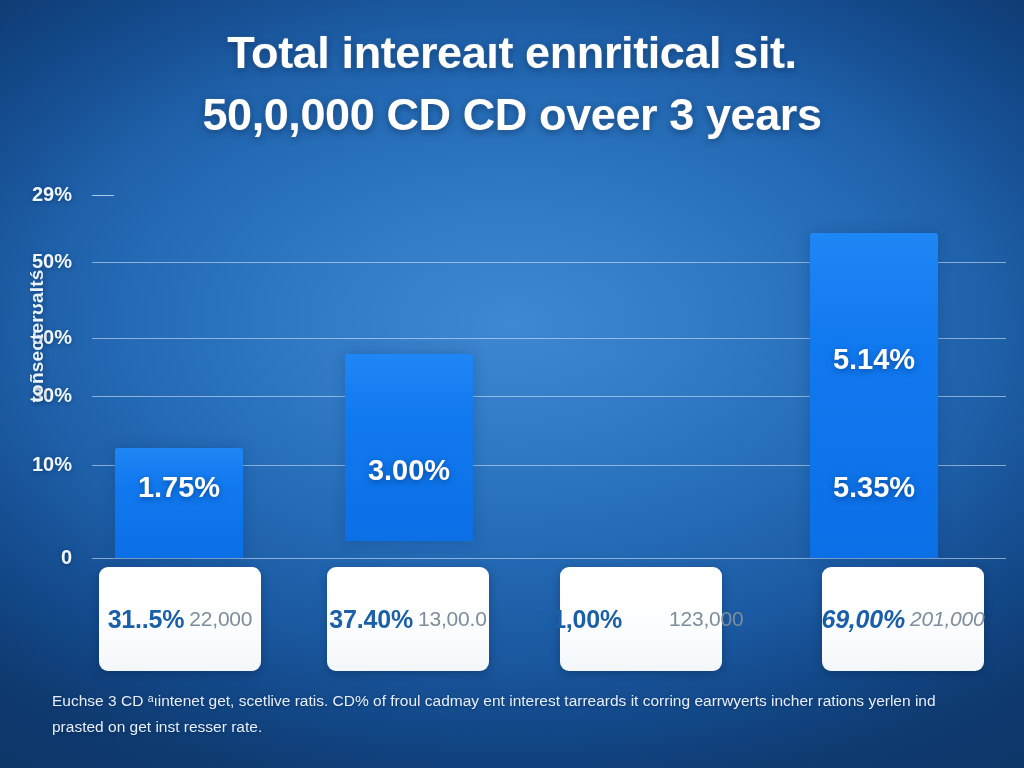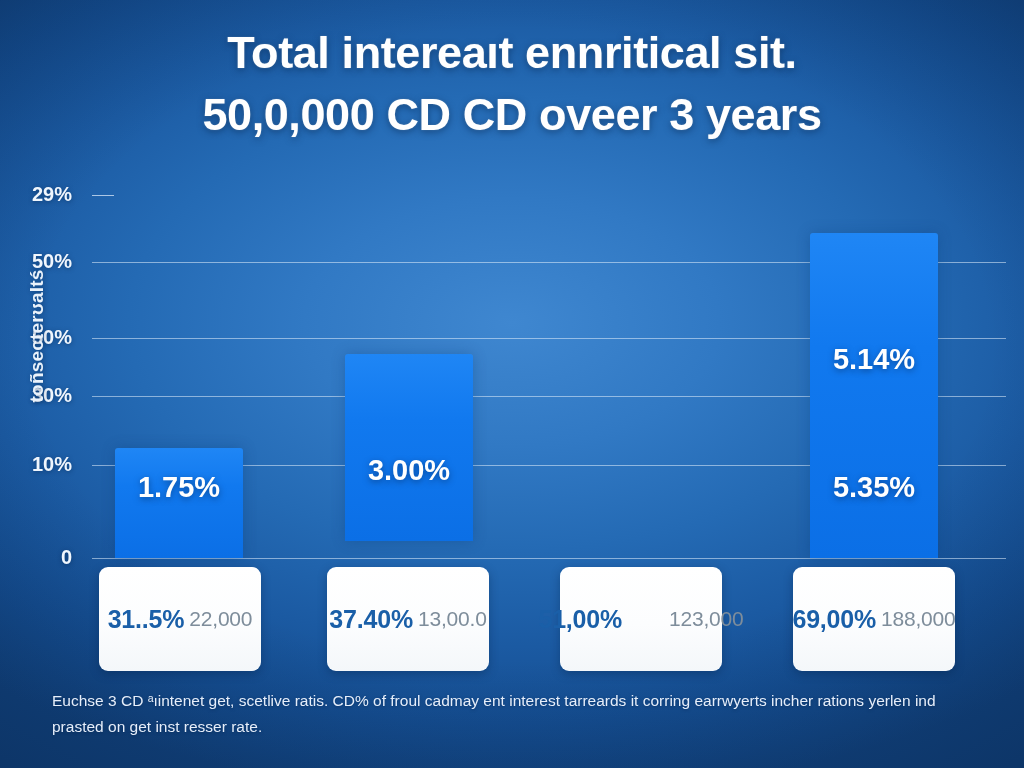--- a/index.html
+++ b/index.html
@@ -223,21 +223,21 @@
       <span class="card-sub">22,000</span>
     </div>
     <div class="card" style="left:327px;">
       <span class="card-value">37.40%</span>
       <span class="card-sub">13,00.0</span>
     </div>
     <div class="card" style="left:560px;gap:47px;">
       <span class="card-value">51,00%</span>
       <span class="card-sub">123,000</span>
     </div>
-    <div class="card" style="left:793px;">
+    <div class="card" style="left:822px;font-style:italic;">
       <span class="card-value">69,00%</span>
-      <span class="card-sub">188,000</span>
+      <span class="card-sub">201,000</span>
     </div>
   </div>
 
   <div class="footnote">Euchse 3 CD ᵃıintenet get, scetlive ratis. CD% of froul cadmay ent interest tarreards it corring earrwyerts incher rations yerlen ind prasted on get inst resser rate.</div>
 
 </div>
 
 </body></html>

